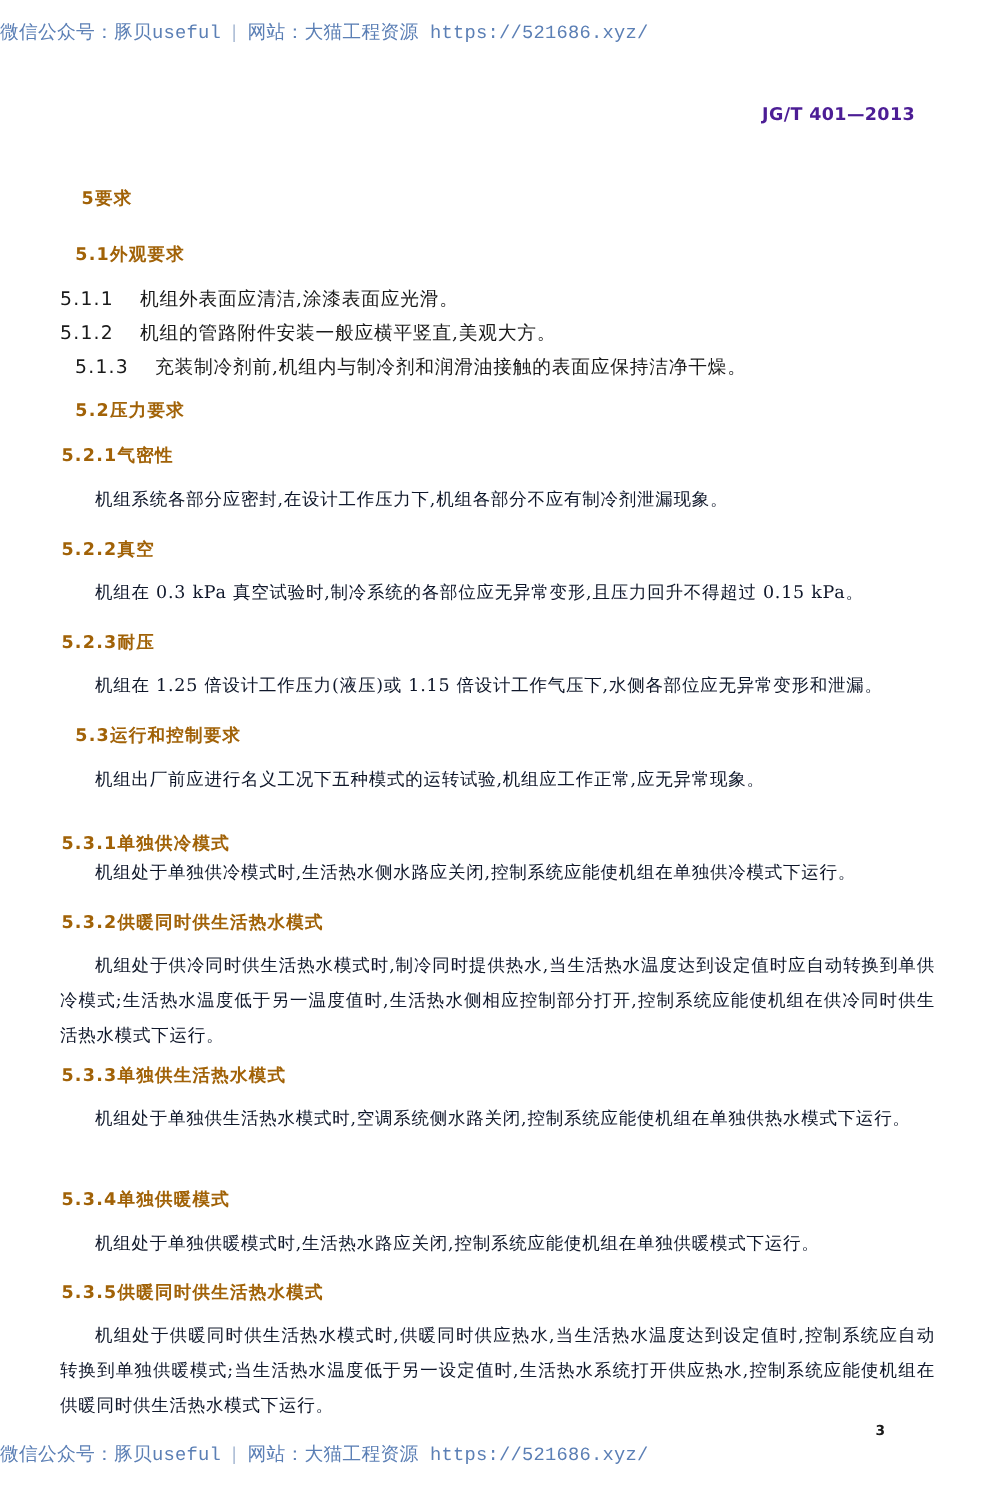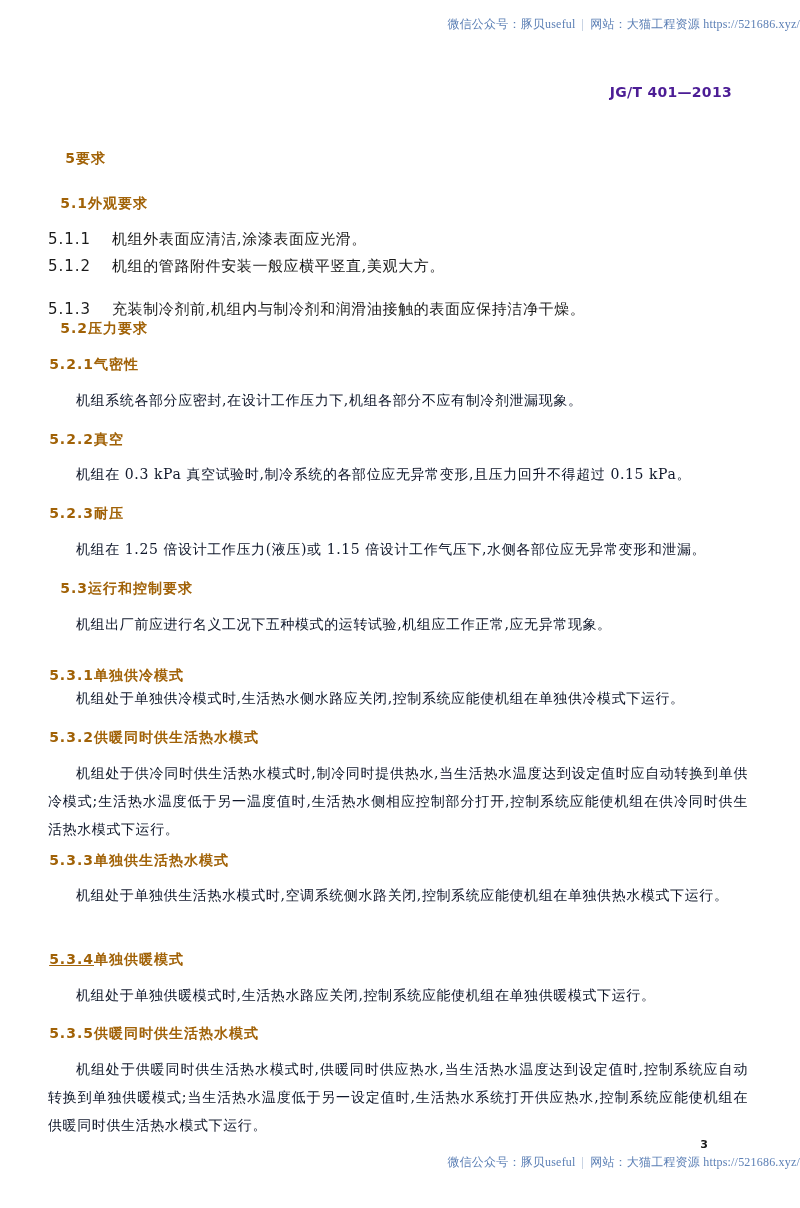--- a/index.html
+++ b/index.html
@@ -12,23 +12,23 @@
       height: 1208px;
       position: relative;
       overflow: hidden;
       font-family: "DejaVu Serif", "Liberation Serif", serif;
       color: #1a1a1a;
     }
     .watermark {
       position: absolute;
       left: 0;
       width: 800px;
-      text-align: right;
-      font-family: Liberation Serif, serif;
-      font-size: 12px;
+      text-align: left;
+      font-family: Liberation Mono, monospace;
+      font-size: 15px;
       color: #5b7fb5;
       letter-spacing: 0.2px;
       white-space: nowrap;
     }
     .watermark .sep {
       color: #a9bad4;
       margin: 0 6px;
     }
     .wm-top { top: 16px; }
     .wm-bottom { top: 1154px; }
@@ -112,21 +112,21 @@
 <div class="heading" style="top:195px;">
   <span class="num" style="width:40px;">5.1</span><span class="title">外观要求</span>
 </div>
 
 <div class="clause" style="top:230px;">
   <span class="num">5.1.1</span><span class="txt">机组外表面应清洁,涂漆表面应光滑。</span>
 </div>
 <div class="clause" style="top:257px;">
   <span class="num">5.1.2</span><span class="txt">机组的管路附件安装一般应横平竖直,美观大方。</span>
 </div>
-<div class="clause" style="top:300px;">
+<div class="clause" style="top:284px;margin-left:12px;">
   <span class="num">5.1.3</span><span class="txt">充装制冷剂前,机组内与制冷剂和润滑油接触的表面应保持洁净干燥。</span>
 </div>
 
 <div class="heading" style="top:320px;">
   <span class="num" style="width:40px;">5.2</span><span class="title">压力要求</span>
 </div>
 
 <div class="heading" style="top:356px;">
   <span class="num" style="width:46px;">5.2.1</span><span class="title">气密性</span>
 </div>
@@ -156,21 +156,21 @@
   <span class="num" style="width:46px;">5.3.2</span><span class="title">供暖同时供生活热水模式</span>
 </div>
 <div class="para" style="top:759px;">机组处于供冷同时供生活热水模式时,制冷同时提供热水,当生活热水温度达到设定值时应自动转换到单供冷模式;生活热水温度低于另一温度值时,生活热水侧相应控制部分打开,控制系统应能使机组在供冷同时供生活热水模式下运行。</div>
 
 <div class="heading" style="top:852px;">
   <span class="num" style="width:46px;">5.3.3</span><span class="title">单独供生活热水模式</span>
 </div>
 <div class="para" style="top:881px;">机组处于单独供生活热水模式时,空调系统侧水路关闭,控制系统应能使机组在单独供热水模式下运行。</div>
 
 <div class="heading" style="top:951px;">
-  <span class="num" style="width:46px;text-decoration:underline;">5.3.4</span><span class="title">单独供暖模式</span>
+  <span class="num" style="width:46px;">5.3.4</span><span class="title">单独供暖模式</span>
 </div>
 <div class="para" style="top:981px;">机组处于单独供暖模式时,生活热水路应关闭,控制系统应能使机组在单独供暖模式下运行。</div>
 
 <div class="heading" style="top:1025px;">
   <span class="num" style="width:46px;">5.3.5</span><span class="title">供暖同时供生活热水模式</span>
 </div>
 <div class="para" style="top:1055px;">机组处于供暖同时供生活热水模式时,供暖同时供应热水,当生活热水温度达到设定值时,控制系统应自动转换到单独供暖模式;当生活热水温度低于另一设定值时,生活热水系统打开供应热水,控制系统应能使机组在供暖同时供生活热水模式下运行。</div>
 
 <div class="page-num">3</div>
 

